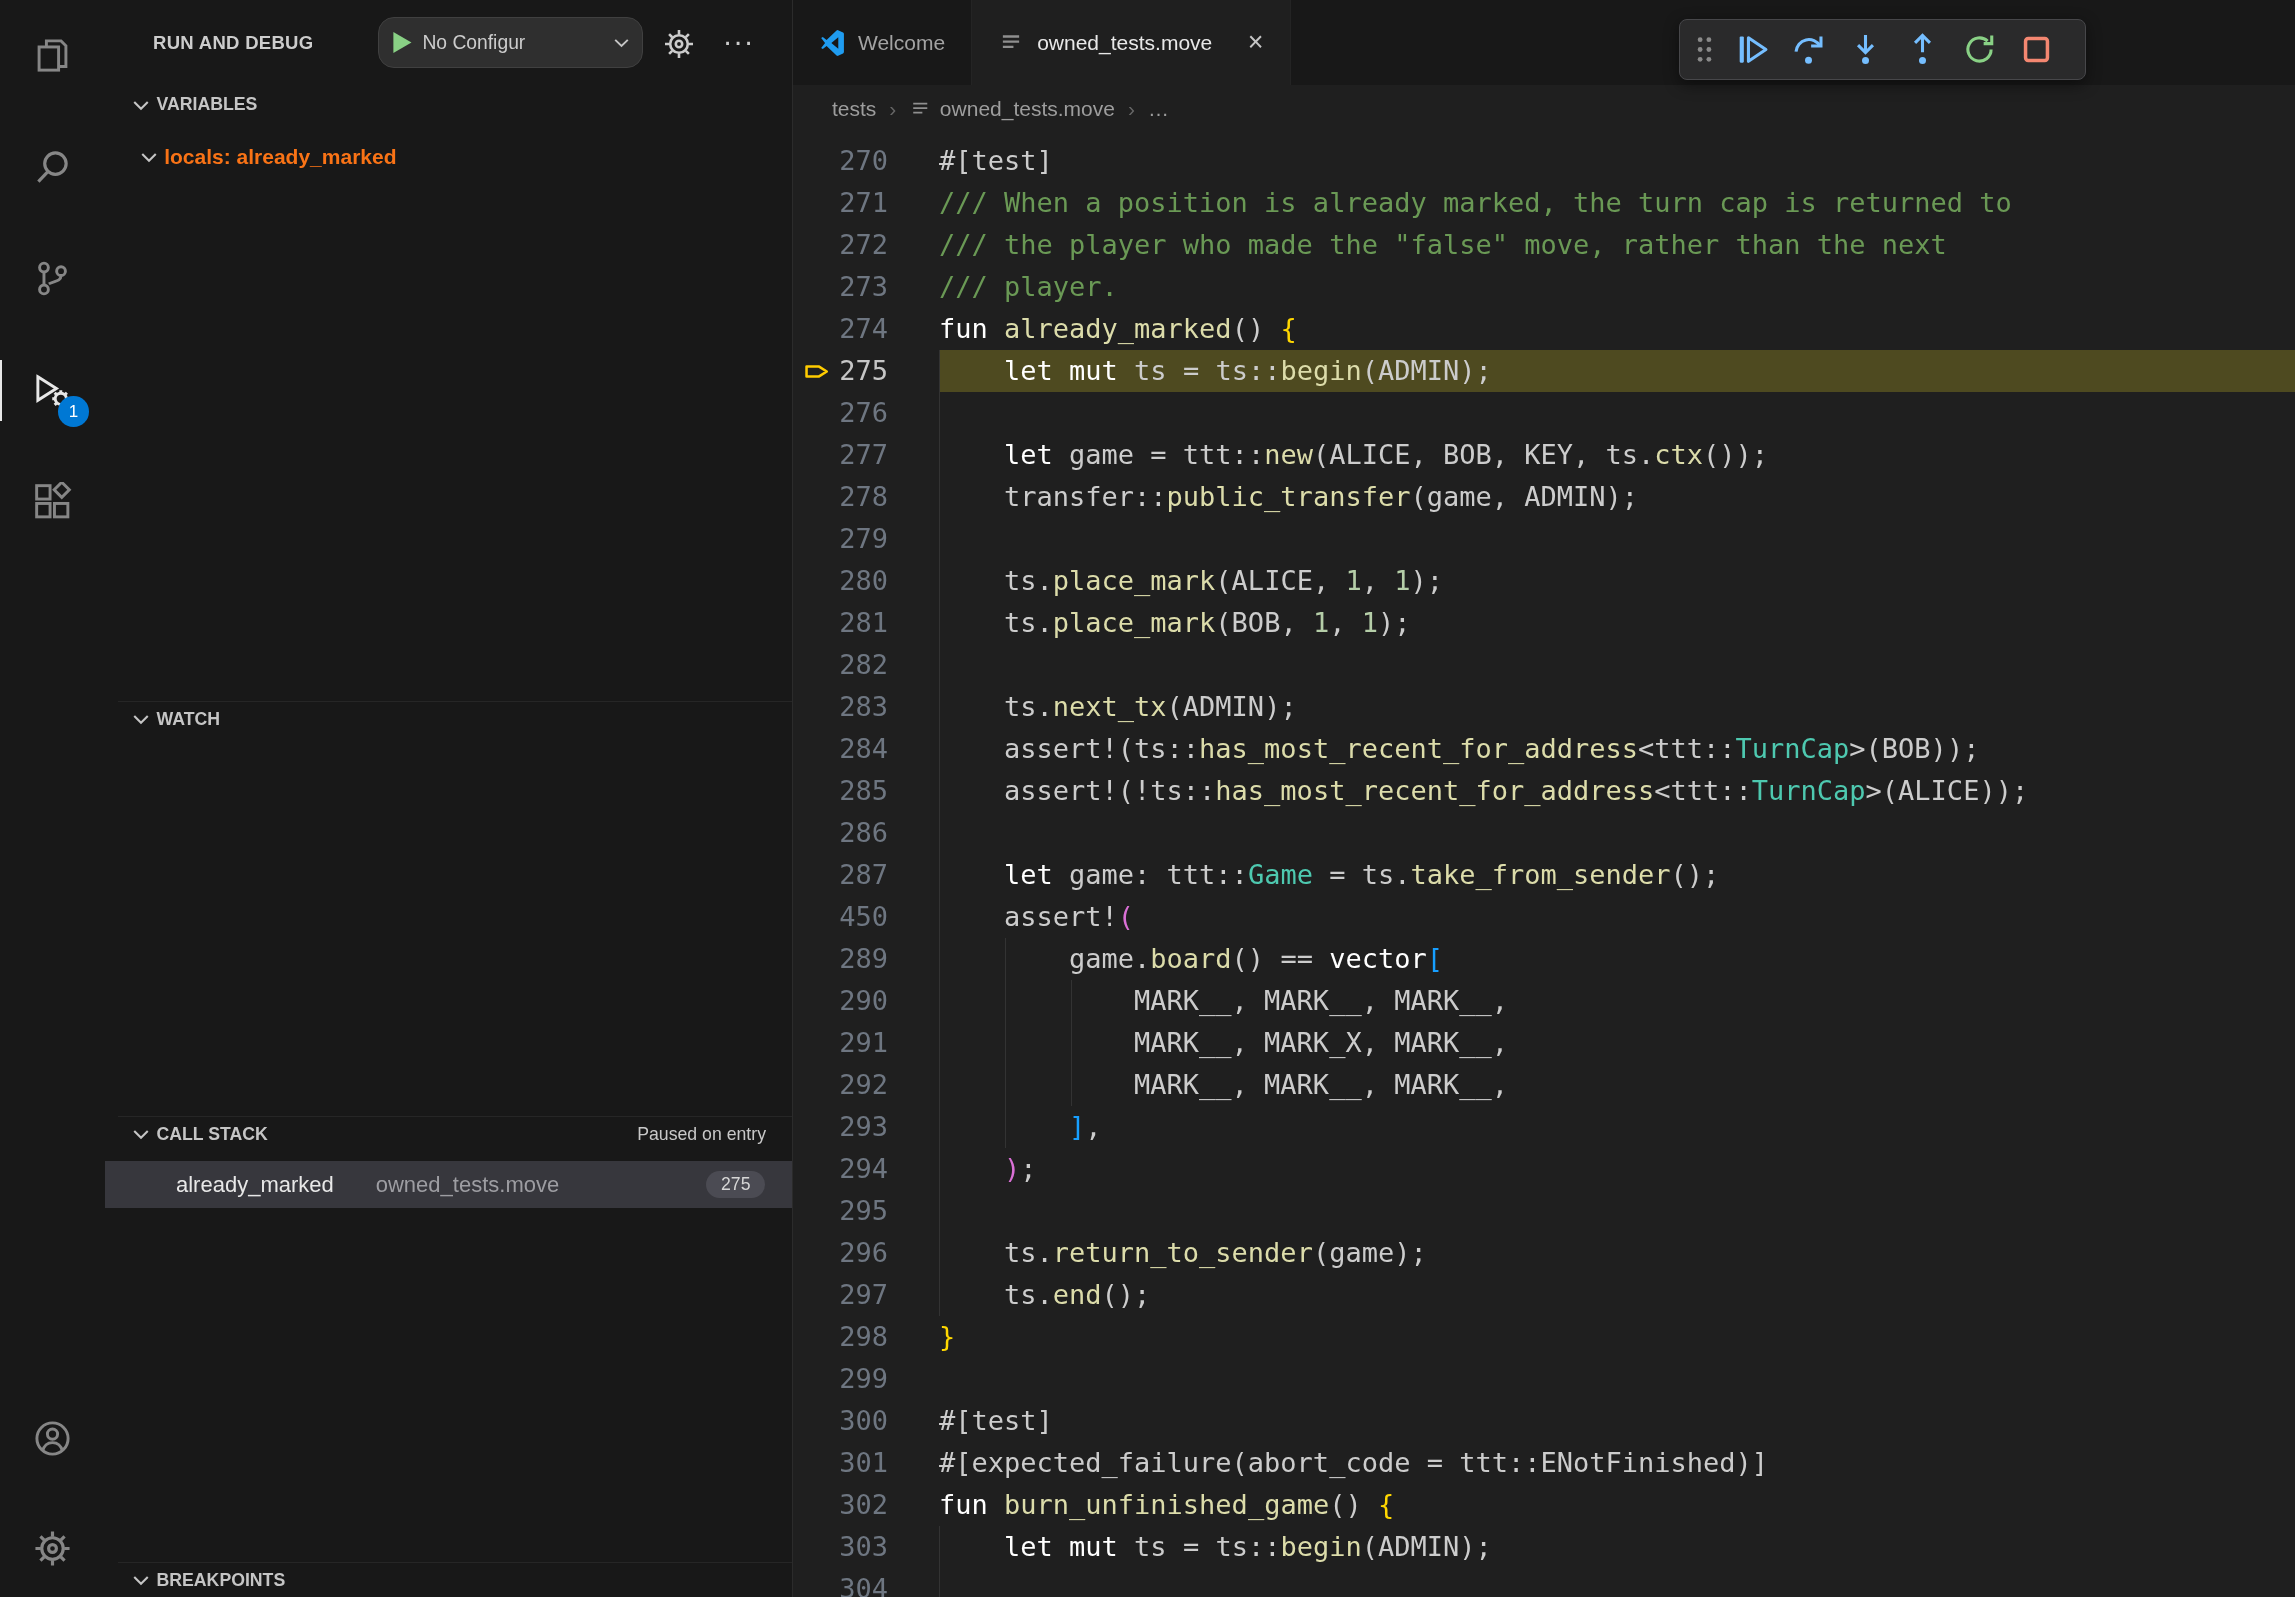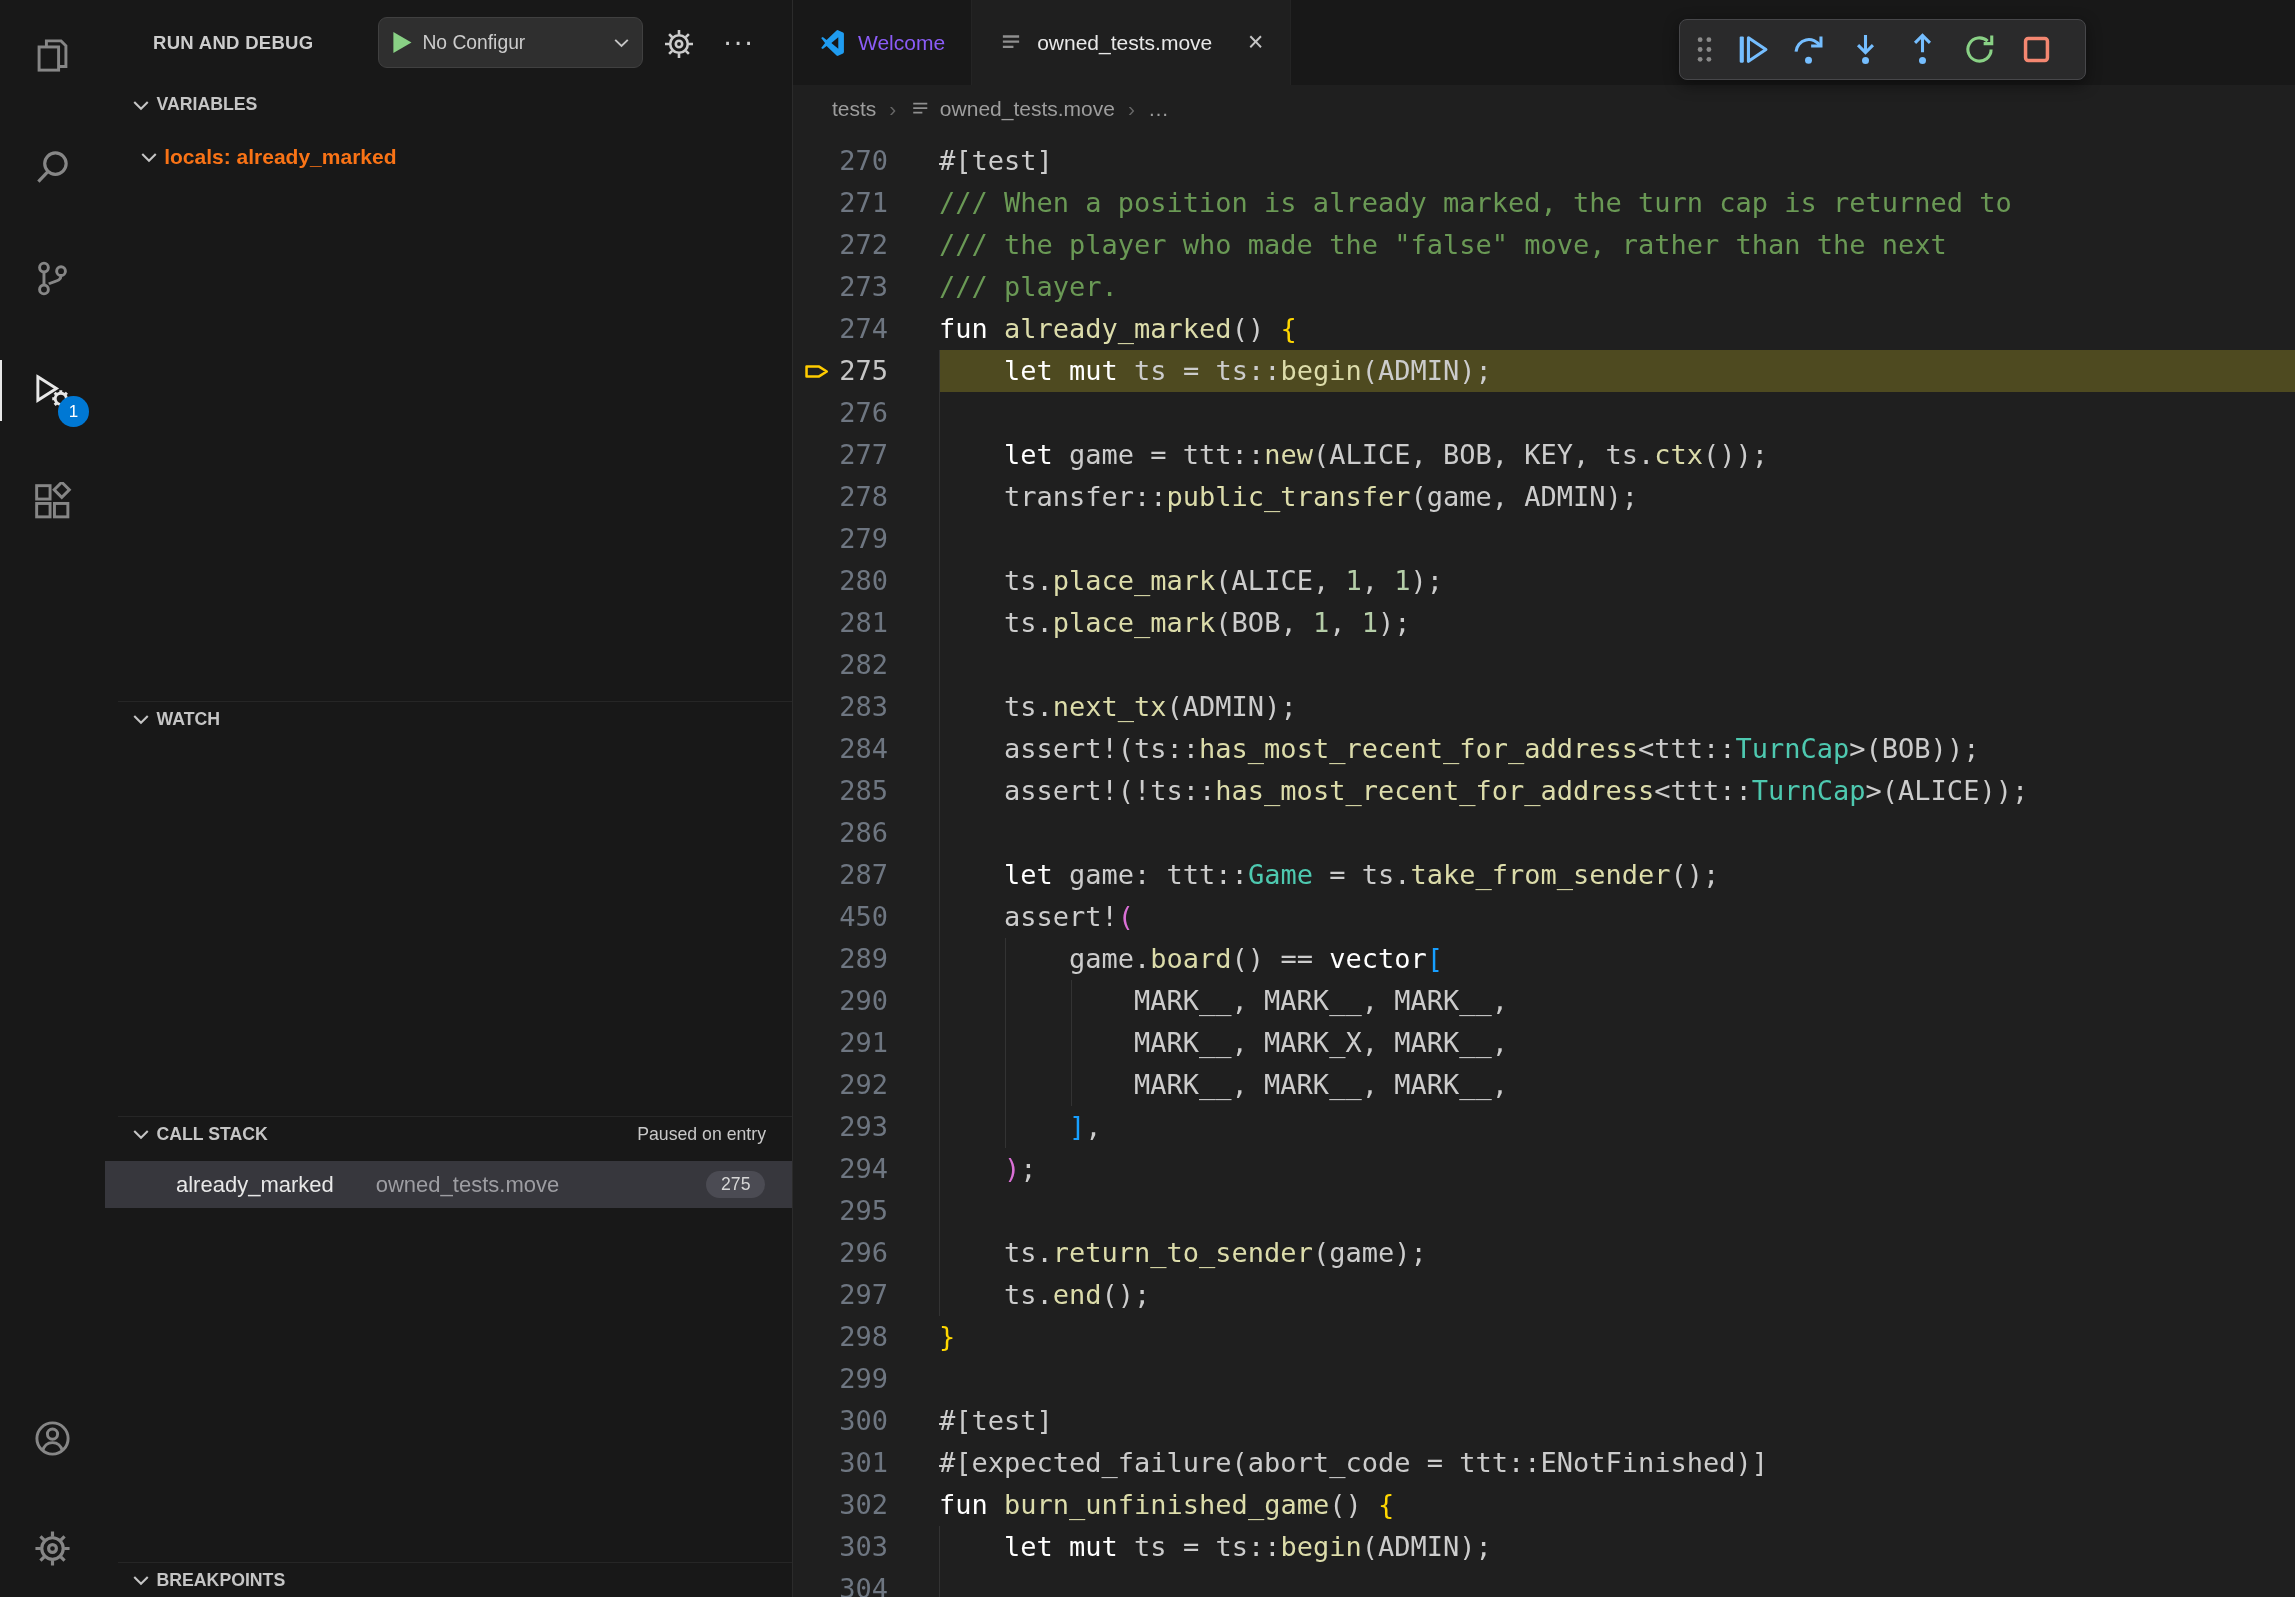--- a/index.html
+++ b/index.html
@@ -13,21 +13,21 @@
   .ab-item svg{width:39px;height:39px}
   .ab-item.active{color:#e7e7e7}
   .ab-item.active::before{content:"";position:absolute;left:0;top:8px;bottom:8px;width:2.4px;background:#e7e7e7}
   .ab-badge{position:absolute;right:16px;bottom:1.6px;min-width:31px;height:31px;border-radius:15.3px;background:#0078d4;color:#fff;
     font-size:17px;display:flex;align-items:center;justify-content:center;font-weight:400}
 
   
   .sidebar{width:688px;flex:none;background:#181818;position:relative;border-right:0.8px solid #2b2b2b}
   .sb-title{position:absolute;left:48px;top:0;height:85px;display:flex;align-items:center;
     font-size:18.5px;font-weight:600;letter-spacing:0.3px;color:#cccccc}
-  .cfg{position:absolute;left:273px;top:17px;width:265px;height:51px;background:#2f2f2f;border:0.8px solid #404040;border-radius:9px;
+  .cfg{position:absolute;left:273px;top:17px;width:265px;height:51px;background:#2f2f2f;border:0.8px solid #404040;border-radius:16px;
     display:flex;align-items:center;padding:0 9.7px 0 8px;gap:6.4px;cursor:pointer}
   .cfg .play-ic{width:29px;height:29px;flex:none;display:flex;align-items:center}
   .cfg-label{font-size:19.3px;color:#cccccc;white-space:nowrap;overflow:hidden;flex:1}
   .chev-ic{width:21px;height:21px;color:#c5c5c5;flex:none}
   .sb-gear{position:absolute;left:553px;top:22.5px;width:42px;height:42px;color:#cccccc;display:flex;align-items:center;justify-content:center;cursor:pointer}
   .sb-gear svg{width:32px;height:32px}
   .sb-dots{position:absolute;left:611px;top:19.3px;width:45px;height:45px;color:#cccccc;font-size:29px;display:flex;align-items:center;justify-content:center;cursor:pointer;letter-spacing:0.8px}
 
   .sec-h{position:absolute;left:13px;right:0;height:35px;display:flex;align-items:center;gap:3.2px;padding-left:11.3px;
     font-size:17.7px;font-weight:700;color:#c5c5c5;cursor:pointer}
@@ -42,21 +42,21 @@
   .frame-row{position:absolute;top:1161px;left:0;right:0;height:47px;background:#37373d;display:flex;align-items:center;
     padding:0 27px 0 71px;font-size:22px;cursor:pointer}
   .frame-name{color:#e8e8e8;white-space:nowrap}
   .frame-file{color:#9d9da2;margin-left:42px;white-space:nowrap}
   .frame-badge{margin-left:auto;background:#4b4b53;color:#d6d6d6;font-size:17.7px;padding:3.2px 14.5px;border-radius:17.7px}
 
   
   .editor{flex:1;min-width:0;position:relative;background:#1f1f1f}
   .tabbar{position:absolute;top:0;left:0;right:0;height:85px;background:#181818;display:flex}
   .tab{height:85px;display:flex;align-items:center;padding:0 26px;gap:13px;font-size:21px;border-right:0.8px solid #242424;cursor:pointer;white-space:nowrap}
-  .tab.inactive{color:#8b5cf6;background:#181818}
+  .tab.inactive{color:#a3a3a3;background:#181818}
   .tab.active{color:#e8e8e8;background:#1f1f1f}
   .tab .tab-ic{width:26px;height:26px;flex:none}
   .tab .close{margin-left:22.5px;font-size:27px;color:#c5c5c5;line-height:1;cursor:pointer}
 
   .breadcrumbs{position:absolute;top:85px;left:0;right:0;height:48px;background:#1f1f1f;display:flex;align-items:center;
     padding-left:39px;gap:13px;font-size:21px;color:#9d9d9d}
   .bc-item{cursor:pointer;display:flex;align-items:center;gap:8px}
   .bc-sep{color:#666;font-size:21px}
   .file-ic{width:22.5px;height:22.5px}
 

